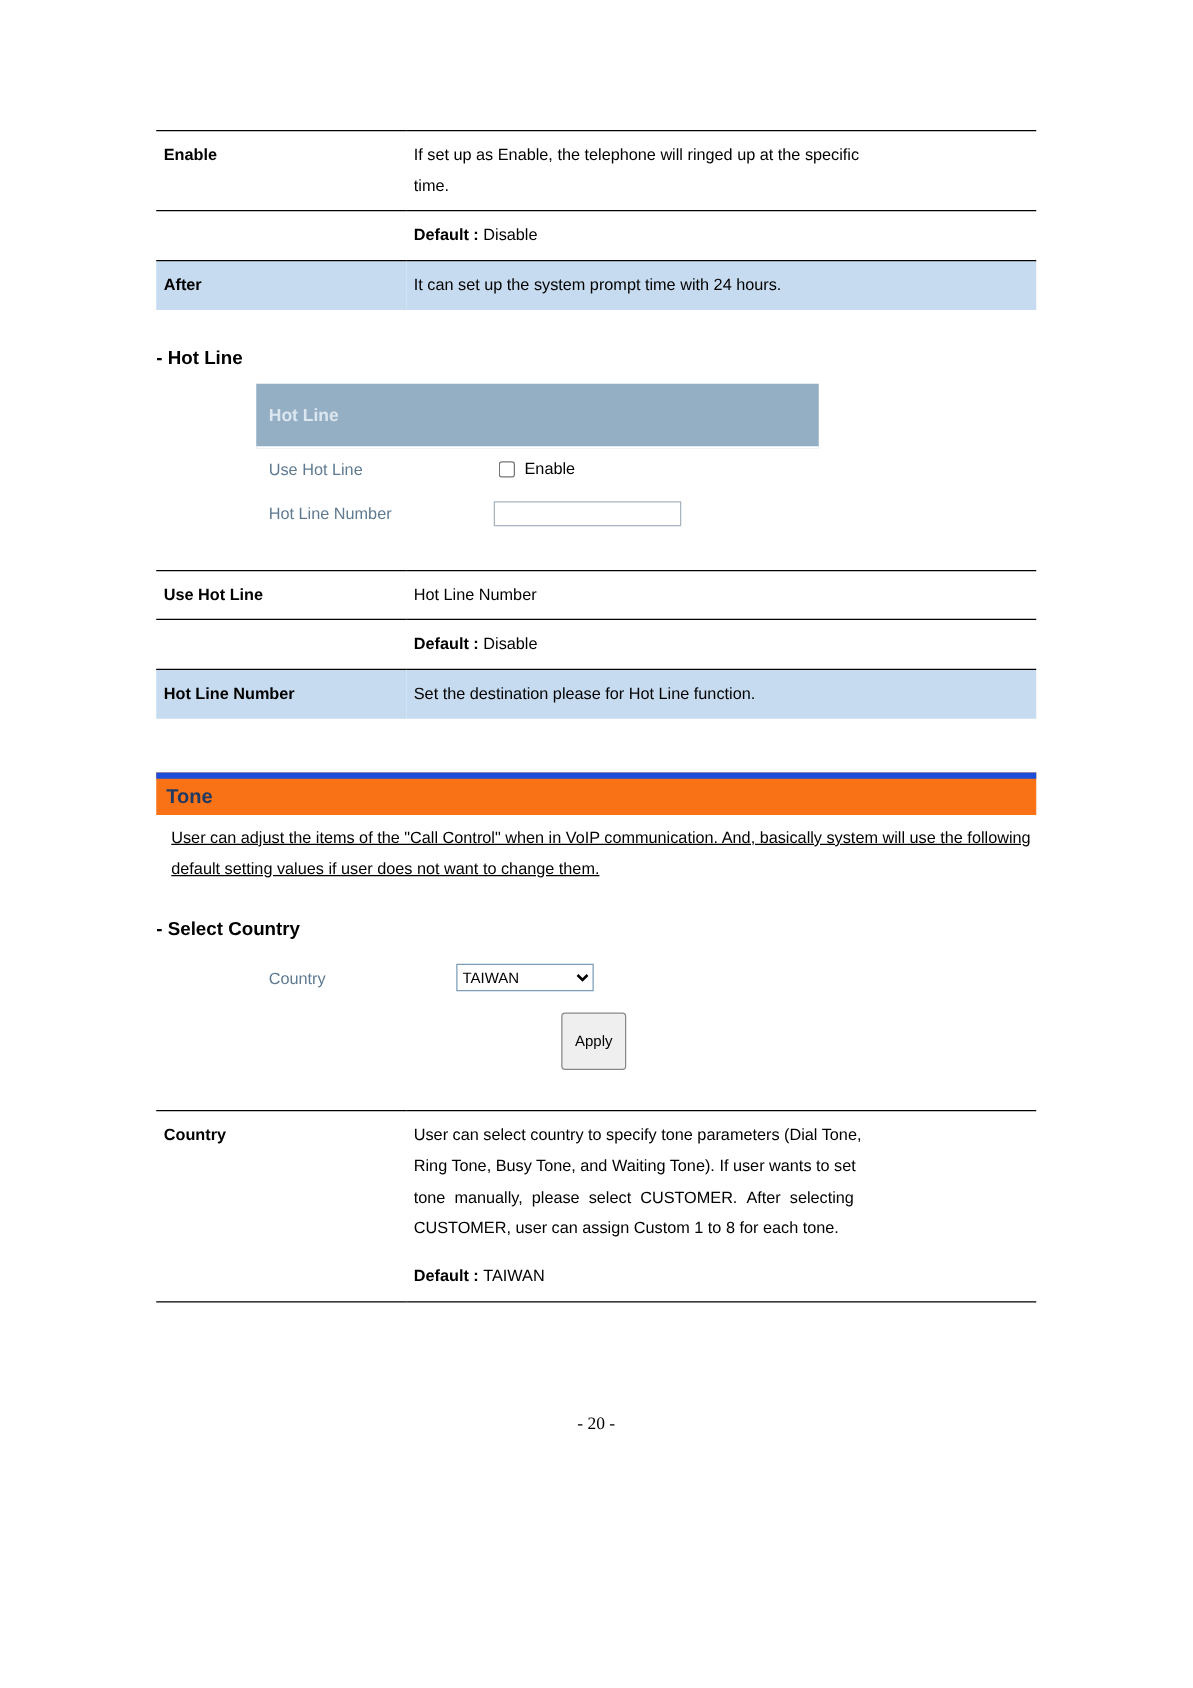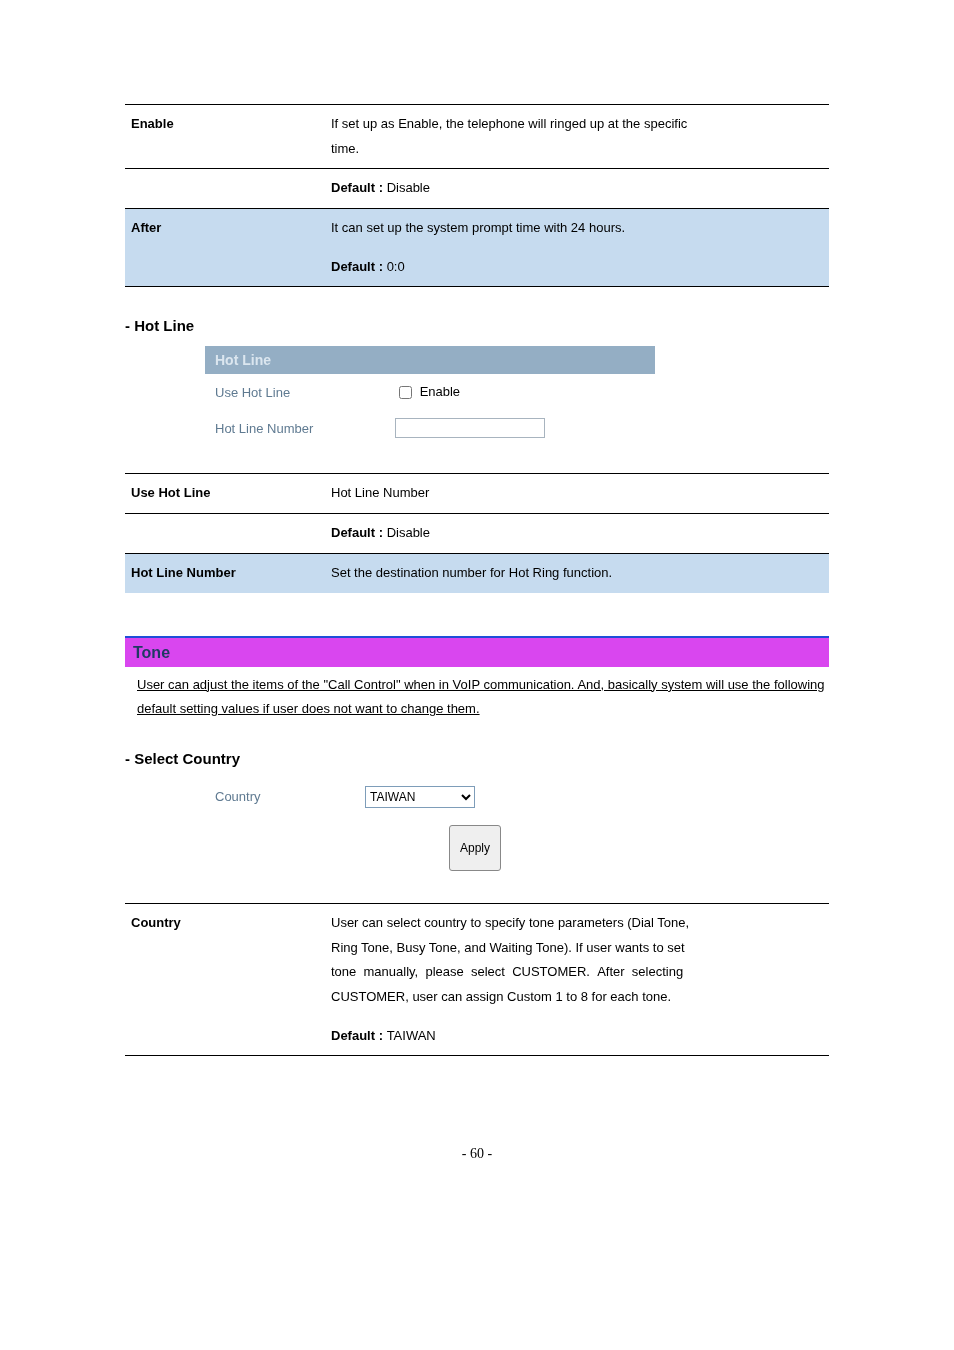--- a/index.html
+++ b/index.html
@@ -46,21 +46,21 @@
     margin-left: 80px;
     margin-bottom: 26px;
     width: 450px;
     background: #fff;
   }
   .screenshot-header {
     background: #94aec4;
     color: #dbe6ef;
     font-weight: bold;
     font-size: 14px;
-    padding: 6px 10px;
+    padding: 17px 10px;
     border-bottom: 2px solid #fff;
   }
   .screenshot-row {
     display: flex;
     align-items: center;
     padding: 7px 10px;
     border-bottom: 2px solid #fff;
     background: #fff;
     font-size: 13px;
   }
@@ -94,27 +94,27 @@
   }
   .apply-row button {
     font-family: inherit;
     font-size: 12px;
     padding: 15px 10px;
     background: #efefef;
     border: 1px solid #888;
     border-radius: 3px;
   }
   .tone-heading {
-    background: #d946ef;
+    background: #f97316;
     color: #1f3a63;
     font-weight: bold;
     font-size: 16px;
     padding: 6px 8px 5px 8px;
     margin-top: 43px;
-    border-top: 2px solid #1d4ed8;
+    border-top: 5px solid #1d4ed8;
   }
   p.body {
     line-height: 1.9;
     margin: 6px 0 20px 12px;
     text-decoration: underline;
   }
   .page-number {
     text-align: center;
     font-family: "Times New Roman", serif;
     font-size: 14px;
@@ -135,26 +135,20 @@
   </tr>
   <tr class="white-row mid-rule">
     <td></td>
     <td>
       <span class="bold">Default : </span><span>Disable</span>
     </td>
   </tr>
   <tr class="blue-row mid-rule">
     <td>After</td>
     <td>It can set up the system prompt time with 24 hours.</td>
-  </tr>
-  <tr class="blue-row bottom-rule">
-    <td></td>
-    <td>
-      <span class="bold">Default : </span><span>0:0</span>
-    </td>
   </tr>
 </tbody>
   </table>
 
 <div class="section-heading">- Hot Line</div>
 
 <div class="screenshot-box">
   <div class="screenshot-header">Hot Line</div>
   <div class="screenshot-row">
     <span class="lbl">Use Hot Line</span>
@@ -176,21 +170,21 @@
     <td>Hot Line Number</td>
   </tr>
   <tr class="white-row mid-rule">
     <td></td>
     <td>
       <span class="bold">Default : </span><span>Disable</span>
     </td>
   </tr>
   <tr class="blue-row mid-rule">
     <td>Hot Line Number</td>
-    <td>Set the destination number for Hot Ring function.</td>
+    <td>Set the destination please for Hot Line function.</td>
   </tr>
 </tbody>
   </table>
 
 <div class="tone-heading">Tone</div>
 <p class="body">User can adjust the items of the "Call Control" when in VoIP communication. And, basically system will use the following default setting values if user does not want to change them.</p>
 
 <div class="section-heading">- Select Country</div>
 
 <div class="screenshot-box" style="width:540px;">
@@ -218,13 +212,13 @@
   </tr>
   <tr class="white-row bottom-rule">
     <td></td>
     <td>
       <span class="bold">Default : </span><span>TAIWAN</span>
     </td>
   </tr>
 </tbody>
   </table>
 
-<div class="page-number">- 60 -</div>
+<div class="page-number">- 20 -</div>
 
 </body></html>

